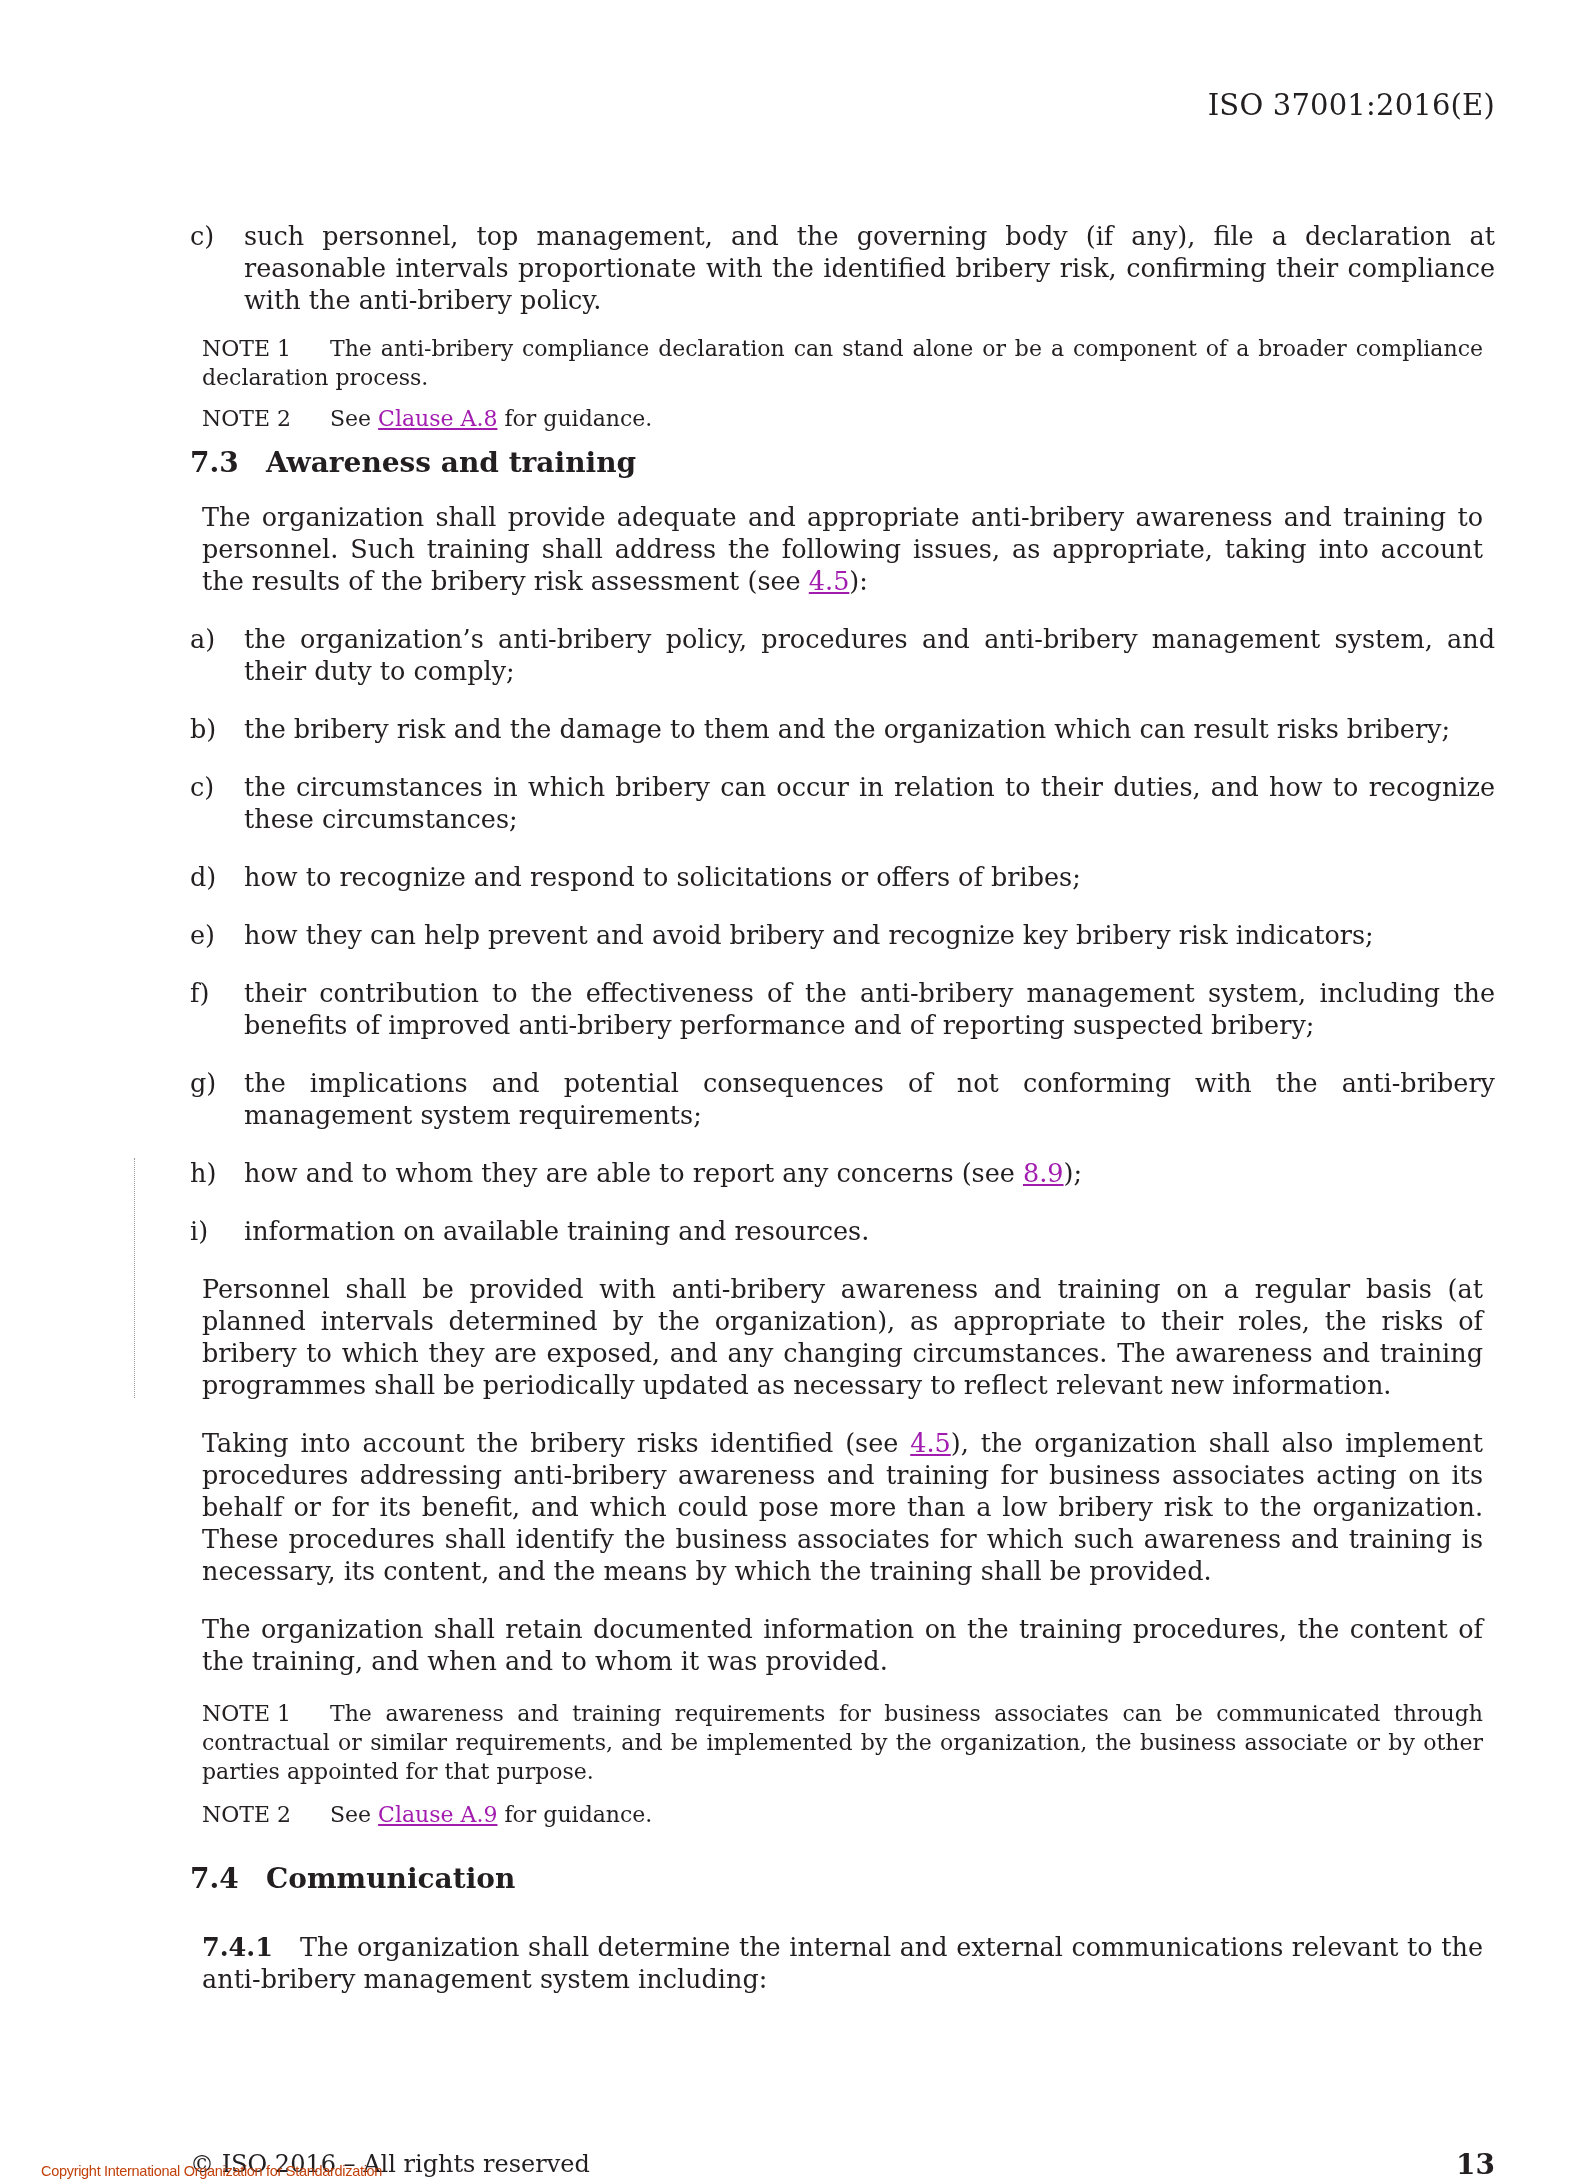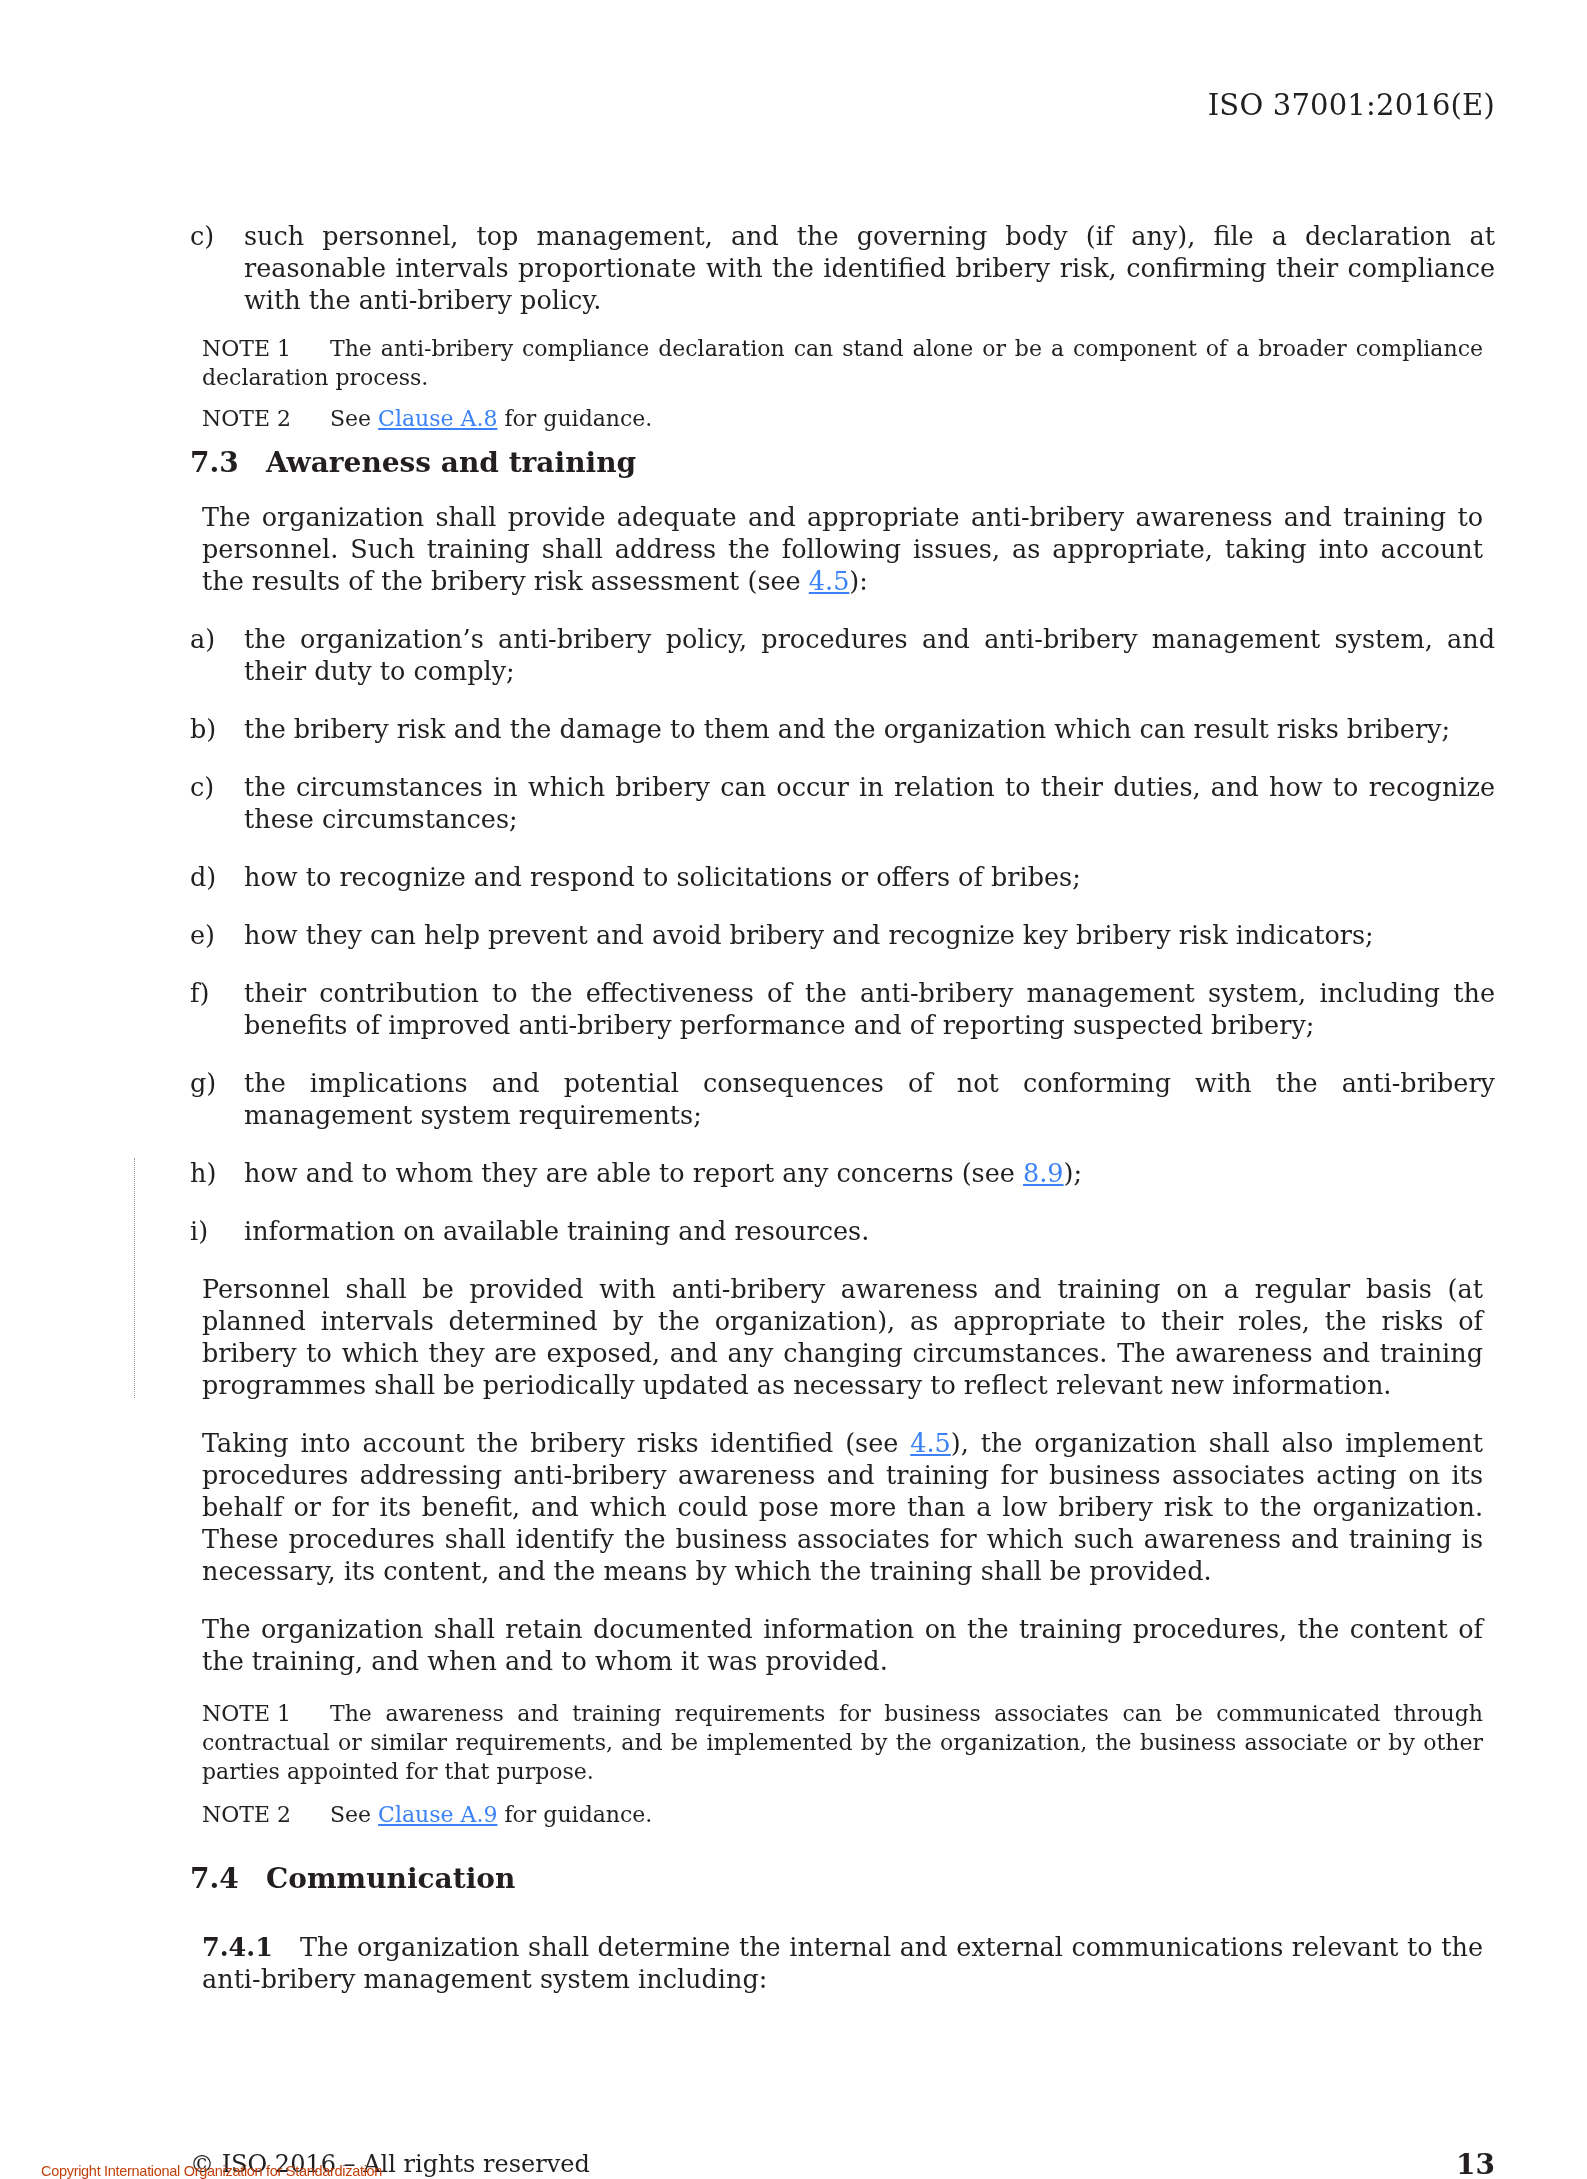--- a/index.html
+++ b/index.html
@@ -9,21 +9,21 @@
   .content { position: absolute; left: 190px; top: 220px; width: 1305px; }
   p { margin: 12px; }
   .body { font-size: 25.5px; line-height: 32px; text-align: justify; }
   .item { display: flex; font-size: 25.5px; line-height: 32px; text-align: justify; }
   .item .lbl { flex: 0 0 54px; }
   .item .txt { flex: 1; }
   .note { font-size: 22px; line-height: 29px; text-align: justify; }
   .note .nlbl { display: inline-block; width: 128px; }
   h2 { margin: 0; font-size: 28px; font-weight: bold; line-height: 36px; }
   h2 .num { display: inline-block; width: 76px; }
-  a.link { color: #3b82f6; }
+  a.link { color: #a21caf; }
   .sub { font-weight: bold; display: inline-block; width: 98px; }
   .footer-left { position: absolute; left: 190px; top: 2150px; font-size: 24px; }
   .footer-copy { position: absolute; left: 30px; top: 2163px; font-family: "Liberation Sans", sans-serif; font-size: 14.5px; color: #c2410c; letter-spacing: -0.3px; margin-left: 11px; }
   .footer-page { position: absolute; right: 92px; top: 2148px; font-size: 28px; font-weight: bold; }
   .margin-marks { position: absolute; left: 134px; top: 1158px; width: 6px; height: 240px;
                   border-left: 1px dotted #9a9a9a; }
 </style>
 </head>
 <body>
 

